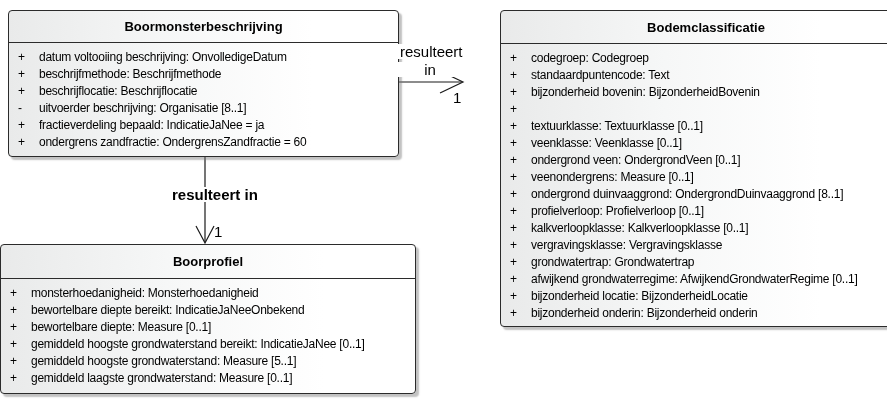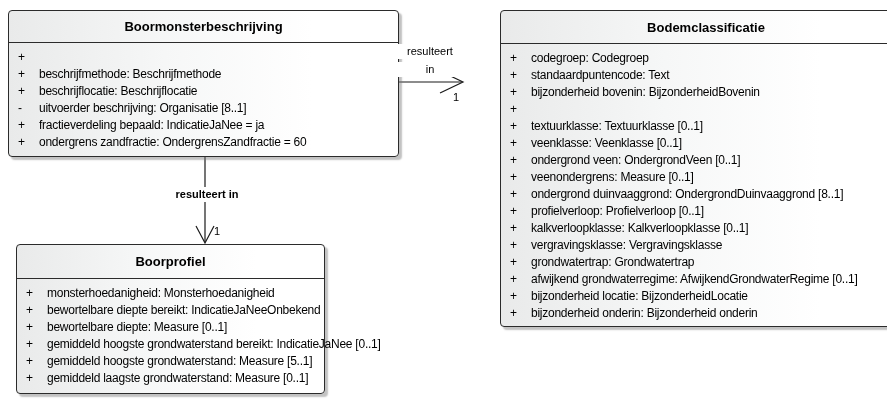--- a/index.html
+++ b/index.html
@@ -29,21 +29,21 @@
   .uml-class {
     position: absolute;
     box-sizing: border-box;
     border: 1.4px solid #2b2b2b;
     border-radius: 4px;
     background: linear-gradient(90deg, #e9eaea 0%, #f6f7f7 40%, #ffffff 78%);
     box-shadow: 3px 3px 1.5px rgba(120,120,120,0.45);
   }
   #box-boormonsterbeschrijving { left: 8px;   top: 10px;  width: 391px; height: 147px; }
   #box-bodemclassificatie      { left: 464px; top: 10px;  width: 412px; height: 317px; margin-left: 36px; }
-  #box-boorprofiel             { left: 16px;   top: 244px; width: 309px; height: 150px; }
+  #box-boorprofiel             { left: 0;   top: 244px; width: 416px; height: 150px; }
 
   .uml-title {
     display: flex;
     align-items: center;
     justify-content: center;
     font-size: 13px;
     font-weight: bold;
     color: #000000;
     border-bottom: 1.3px solid #2b2b2b;
   }
@@ -68,21 +68,21 @@
     padding-left: 9px;
     flex: 0 0 auto;
     letter-spacing: 0;
   }
   .attr-row .attr-text {
     flex: 0 0 auto;
   }
 
   .conn-label {
     position: absolute;
-    font-size: 11px;
+    font-size: 15px;
     color: #000000;
     line-height: 15px;
     background: #ffffff;
     padding: 0 2px;
     white-space: nowrap;
   }
   .conn-label.center { text-align: center; }
   #lbl-h1 { left: 398px; top: 44px; width: 60px; }
   #lbl-h2 { left: 398px; top: 62px; width: 60px; }
   #mult-h { left: 451px; top: 90px; background: transparent; }
@@ -106,20 +106,21 @@
       <polyline points="196,226 205,243 214,226"></polyline>
     </g>
   </svg>
 
   <div class="uml-class" id="box-boormonsterbeschrijving">
     <div class="uml-title">Boormonsterbeschrijving</div>
     <div class="uml-attrs">
 
         <div class="attr-row">
           <span class="vis">+</span>
+          <span class="attr-text">datum voltooiing beschrijving: OnvolledigeDatum</span>
         </div>
 
         <div class="attr-row">
           <span class="vis">+</span>
           <span class="attr-text">beschrijfmethode: Beschrijfmethode</span>
         </div>
 
         <div class="attr-row">
           <span class="vis">+</span>
           <span class="attr-text">beschrijflocatie: Beschrijflocatie</span>

